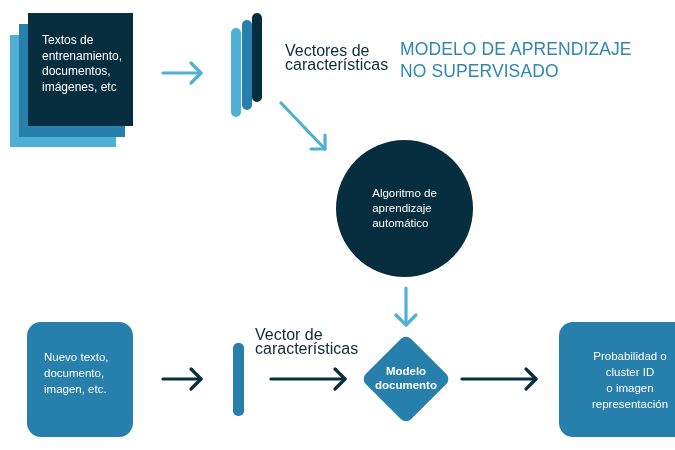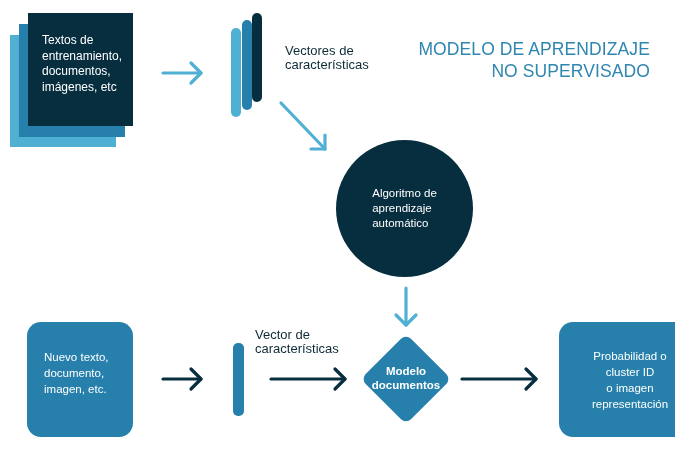--- a/index.html
+++ b/index.html
@@ -5,22 +5,22 @@
   html, body { margin: 0; padding: 0; background: #ffffff; }
   body { width: 675px; height: 450px; position: relative; overflow: hidden;
          font-family: "Liberation Sans", "DejaVu Sans", sans-serif; }
   .card { position: absolute; border-radius: 0; }
   .card-back { left: 10px; top: 35px; width: 106px; height: 112px; background: #4fb0d3; }
   .card-mid  { left: 19px; top: 24px; width: 106px; height: 113px; background: #2680ab; }
   .card-front{ left: 28px; top: 13px; width: 105px; height: 113px; background: #072e3f; }
   .card-text { position: absolute; left: 14px; top: 20px; right: 6px; color: #ffffff;
                font-size: 12px; line-height: 15.5px; }
   .bar { position: absolute; border-radius: 5px; }
-  .label { position: absolute; color: #0d2b36; font-size: 13px; line-height: 14px; }
-  .title { position: absolute; left: 400px; top: 38px; width: 250px; text-align: right;
+  .label { position: absolute; color: #0d2b36; font-size: 16px; line-height: 14px; }
+  .title { position: absolute; left: 400px; top: 38px; width: 250px; text-align: left;
            color: #2f86b0; font-size: 17.5px; line-height: 22px; letter-spacing: 0.1px; }
   .circle { position: absolute; left: 336px; top: 140px; width: 137px; height: 137px;
             border-radius: 50%; background: #072e3f; display: flex; align-items: center;
             justify-content: center; color: #fff; font-size: 11.5px; line-height: 15px; }
   .box { position: absolute; width: 106px; height: 115px; border-radius: 14px; background: #2680ab;
          color: #fff; font-size: 11.5px; line-height: 16px; }
   .diamond { position: absolute; left: 374px; top: 347px; width: 64px; height: 64px;
              background: #2680ab; border-radius: 7px; transform: rotate(45deg); }
   .diamond-text { position: absolute; left: 362px; top: 364px; width: 88px; text-align: center;
                   color: #fff; font-size: 11.5px; line-height: 14px; font-weight: bold; }
@@ -71,21 +71,21 @@
 
 <div class="bar" style="left:233px;top:343px;width:11px;height:73px;background:#2680ab;"></div>
 <div class="label" style="left:255px;top:328px;">
   <div>Vector de</div>
   <div>características</div>
 </div>
 
 <div class="diamond"></div>
 <div class="diamond-text">
   <div>Modelo</div>
-  <div>documentos</div>
+  <div>documento</div>
 </div>
 
 <div class="box" style="left:559px;top:322px;text-align:center;padding-left:36px;">
   <div style="position:absolute;left:0;right:0;top:26px;">
     <div>Probabilidad o</div>
     <div>cluster ID</div>
     <div>o imagen</div>
     <div>representación</div>
   </div>
 </div>

